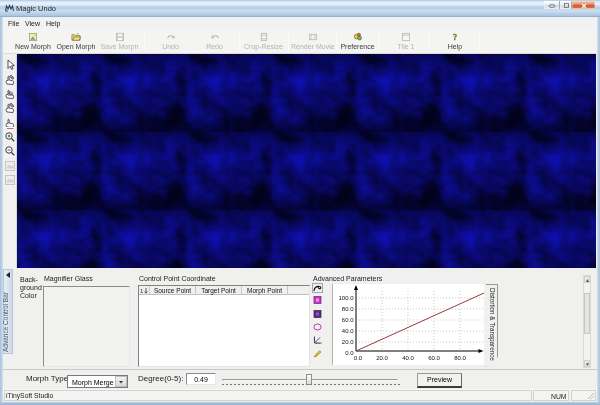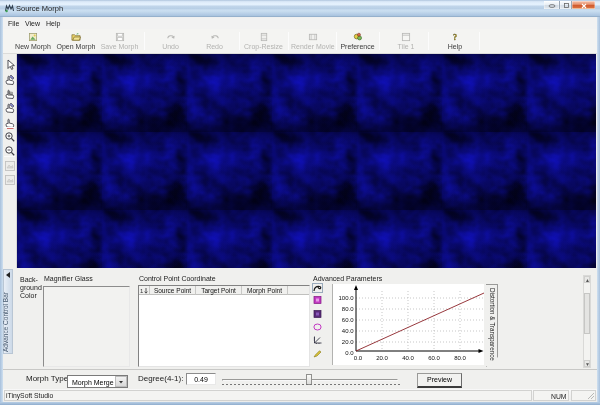--- a/index.html
+++ b/index.html
@@ -82,21 +82,21 @@
 
 <div class="abs" id="titlebar"></div>
 <div class="abs" id="borderL"></div>
 <div class="abs" id="borderR"></div>
 <div class="abs" id="borderB"></div>
 
 <svg class="abs" id="titleicon" viewBox="0 0 9 9">
   <path d="M0.5 7 L1.5 2 L3 5 L4.5 1.5 L6 5 L7.5 2 L8.5 7" fill="none" stroke="#304050" stroke-width="1.1"></path>
   <circle cx="1.6" cy="7" r="1.2" fill="#3f9e56"></circle>
 </svg>
-<div class="abs" id="titletext">Source Morph</div>
+<div class="abs" id="titletext">Magic Undo</div>
 
 <div class="abs" id="winbtns"></div>
 <div class="abs winbtn" id="btnmin">
     <svg class="glyph" style="left:4px;top:3px" width="8" height="4" viewBox="0 0 8 4">
       <ellipse cx="4" cy="2" rx="3" ry="1.4" fill="none" stroke="#666" stroke-width="0.8"></ellipse>
     </svg>
   </div>
 <div class="abs winbtn" id="btnmax">
     <svg class="glyph" style="left:3.5px;top:1.5px" width="5" height="5" viewBox="0 0 5 5">
       <rect x="0.5" y="0.5" width="4" height="4" fill="none" stroke="#666" stroke-width="0.8"></rect>
@@ -346,21 +346,21 @@
   <div id="ctrlrow">
     <div class="plabel" style="left:23px;top:3.5px;font-size:8px;">Morph Type:</div>
     <div id="combo">
         <span style="position:absolute;left:4px;top:2.5px;font-size:7px;">Morph Merge</span>
       <div id="comboarr">
           <svg width="10" height="8" viewBox="0 0 10 8" style="position:absolute;left:0;top:1px">
             <path d="M3 3 L5 5.5 L7 3 Z" fill="#333"></path>
           </svg>
         </div>
     </div>
-    <div class="plabel" style="left:135px;top:3.5px;font-size:8px;">Degree(4-1):</div>
+    <div class="plabel" style="left:135px;top:3.5px;font-size:8px;">Degree(0-5):</div>
     <div id="degedit">0.49</div>
 
     <div style="position:absolute;left:219px;top:9px;width:176px;height:2px;border:1px solid #9a9a98;border-bottom-color:#f8f8f8;border-right-color:#f8f8f8;background:#e8e8e6;"></div>
     <div style="position:absolute;left:303px;top:4px;width:6px;height:11px;background:linear-gradient(#fafaf8,#dcdcda);border:1px solid #90908e;"></div>
     <div style="position:absolute;left:219px;top:14px;width:178px;height:1px;background:repeating-linear-gradient(90deg,#777 0,#777 2px,transparent 2px,transparent 4px);"></div>
     <div id="preview">Preview</div>
   </div>
 <div class="aicon" style="top: 16px; outline: rgb(153, 170, 187) solid 1px;">
       <svg width="9" height="8" viewBox="0 0 9 8">
         <path d="M1 7 C1.5 3 4 2.2 6.5 2.5 C7.5 2.7 8 3.4 7.6 4.2 C7.2 5 6 4.8 5.5 4 L5 3" fill="none" stroke="#1a1a1a" stroke-width="1.2"></path>

